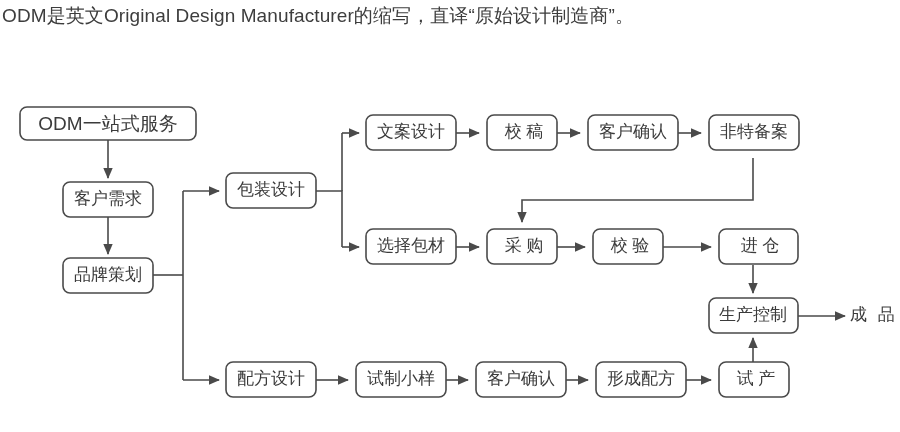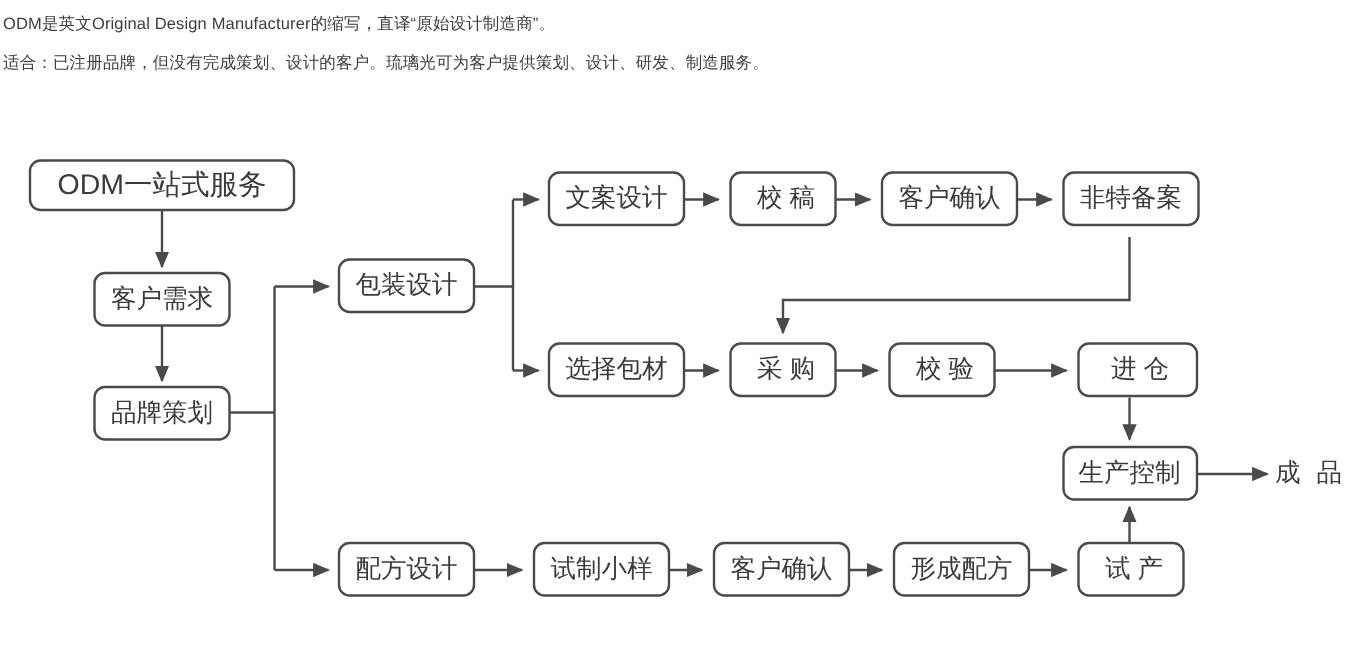--- a/index.html
+++ b/index.html
@@ -18,21 +18,21 @@
   #intro {
     position: absolute;
     left: 0;
     top: 0;
     width: 900px;
     padding: 6px 0 0 2px;
     box-sizing: border-box;
   }
   #intro p {
     margin: 0 0 6px 0;
-    font-size: 11px;
+    font-size: 19px;
     line-height: 20px;
     color: #3d3d3d;
     letter-spacing: 0.1px;
     white-space: nowrap;
   }
   #flow {
     position: absolute;
     left: 0;
     top: 92px;
     width: 900px;
@@ -71,21 +71,20 @@
     stroke: #4a4a4a;
     stroke-width: 1.6;
     marker-end: url(#arrowhead);
   }
 </style>
 </head>
 <body>
 
 <div id="intro">
   <p>ODM是英文Original Design Manufacturer的缩写，直译“原始设计制造商”。</p>
-  <p>适合：已注册品牌，但没有完成策划、设计的客户。琉璃光可为客户提供策划、设计、研发、制造服务。</p>
 </div>
 
 <svg id="flow" viewBox="0 0 900 340" width="900" height="340">
   <defs>
     <marker id="arrowhead" markerWidth="7" markerHeight="6" refX="6.4" refY="3" orient="auto" markerUnits="strokeWidth">
       <path d="M0,0 L7,3 L0,6 z" fill="#4a4a4a"></path>
     </marker>
   </defs>
 
   <path class="link-arrow" d="M108,48 L108,86"></path>

